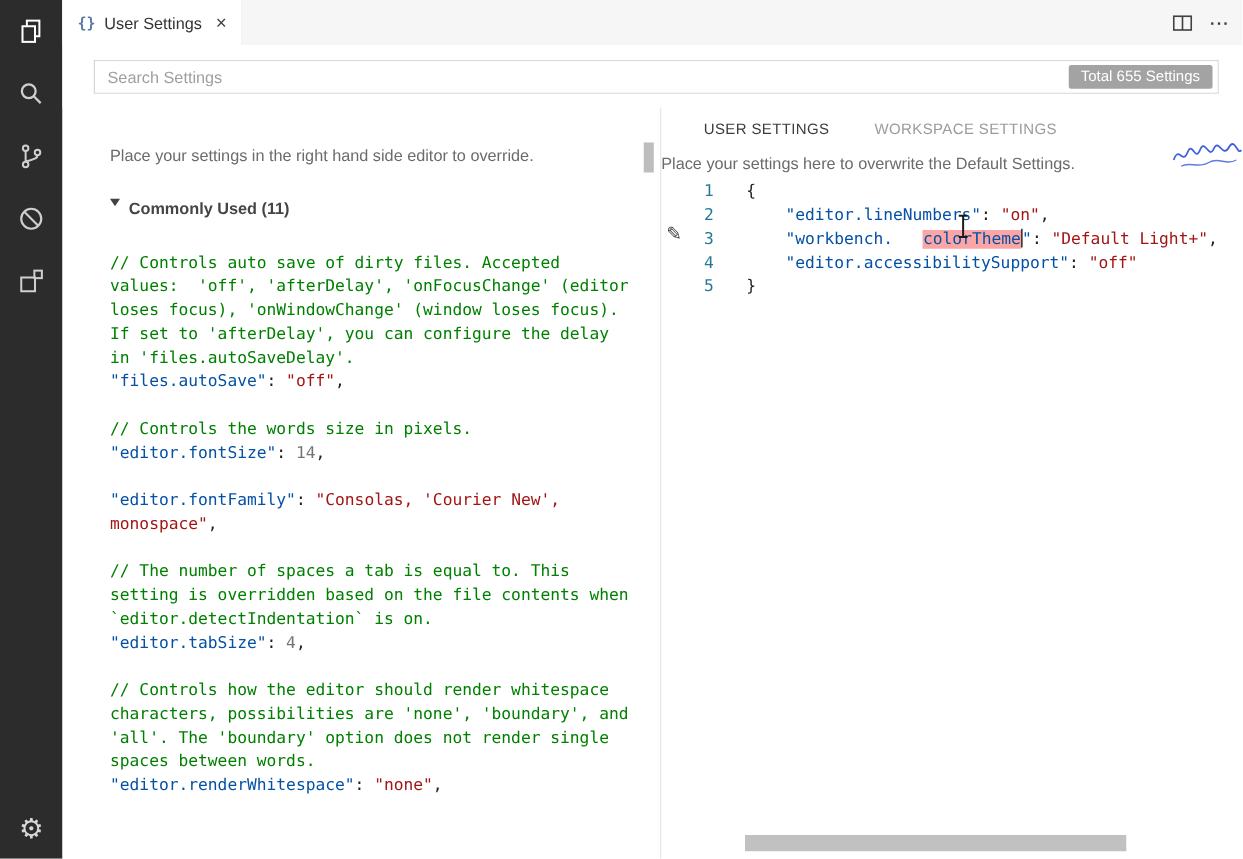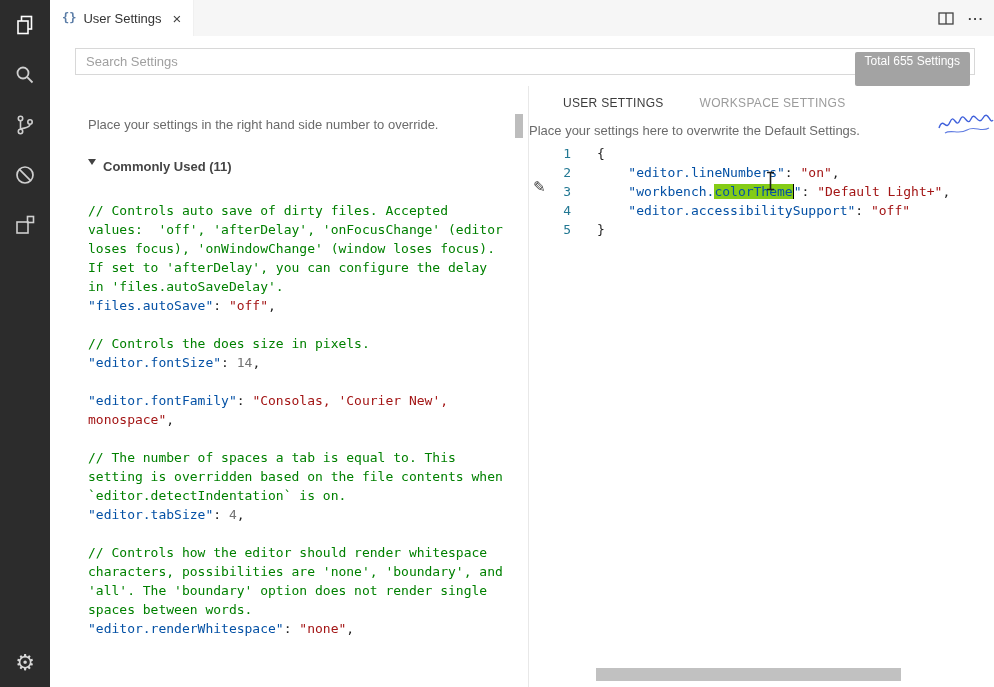--- a/index.html
+++ b/index.html
@@ -28,21 +28,21 @@
   .tab-actions .icon-btn { cursor: pointer; display: flex; align-items: center; }
   .more-icon { font-weight: bold; font-size: 13px; letter-spacing: 1px; color: #3c3c3c; }
 
   
   .search-row { height: 50px; padding: 12px 19px 0 25px; background: #fff; flex-shrink: 0; }
   .search-box { position: relative; height: 27px; border: 1px solid #d8d8d8; background: #fff; display: flex; align-items: flex-end; }
   .search-box input { flex: 1; height: 100%; border: none; outline: none; padding: 0 170px 0 10px; font-size: 13px; color: #333;
                       font-family: "Liberation Sans", sans-serif; }
   .search-box input::placeholder { color: #a0a0a0; }
   .count-badge { position: absolute; right: 4px; top: 3px; background: #a3a3a3; color: #fff; font-size: 12px;
-                 padding: 2px 10px 18px; border-radius: 2px; }
+                 padding: 2px 10px 3px; border-radius: 2px; }
 
   
   .settings-split { flex: 1; display: flex; overflow: hidden; position: relative; }
 
   
   .left-panel { width: 478px; padding: 14px 18px 0 38px; position: relative; overflow: hidden; flex-shrink: 0; }
   .lp-header { font-size: 11px; color: #7f7f7f; letter-spacing: 0.3px; }
   .lp-desc { margin-top: 17px; font-size: 13px; color: #6b6b6b; }
   .lp-section { margin-top: 27px; font-size: 13px; font-weight: bold; color: #454545; display: flex; gap: 7px; cursor: pointer; }
   .tri { width: 0; height: 0; border-left: 4px solid transparent; border-right: 4px solid transparent; border-top: 6px solid #424242; }
@@ -59,21 +59,21 @@
   
   .right-panel { flex: 1; border-left: 1px solid #e8e8e8; position: relative; padding-top: 10px; overflow: hidden; background: #fff; }
   .rp-tabs { display: flex; gap: 36px; padding-left: 34px; font-size: 12px; letter-spacing: 0.3px; }
   .rp-tab { color: #9b9b9b; cursor: pointer; padding-bottom: 3px; }
   .rp-tab.active { color: #3c3c3c; }
   .rp-hint { margin-top: 10px; font-size: 13px; color: #6b6b6b; white-space: nowrap; overflow: hidden; }
   .editor { margin-top: 6px; font-family: "DejaVu Sans Mono", monospace; font-size: 13px; line-height: 19px; }
   .code-line { display: flex; white-space: pre; cursor: text; }
   .ln { width: 42px; text-align: right; color: #237893; flex-shrink: 0; }
   .code { margin-left: 26px; white-space: pre; }
-  .sel { background: #84cc16; }
+  .sel { background: #fca5a5; margin-left: 24px; }
   .caret { display: inline-block; width: 1px; height: 15px; background: #000; vertical-align: -3px; }
   .pencil { position: absolute; left: 4px; top: 92px; font-size: 15px; color: #424242; cursor: pointer;
             font-family: "DejaVu Sans", sans-serif; }
   .hscroll { position: absolute; left: 67px; top: 582px; width: 305px; height: 13px; background: #c1c1c1; cursor: pointer; }
   .scribble { position: absolute; left: 408px; top: 26px; pointer-events: none; }
   .ibeam { position: absolute; left: 236px; top: 85px; pointer-events: none; }
 </style>
 </head>
 <body>
 
@@ -138,32 +138,32 @@
     <div class="search-row">
       <div class="search-box">
         <input type="text" placeholder="Search Settings" style="">
         <span class="count-badge">Total 655 Settings</span>
       </div>
     </div>
 
     <div class="settings-split">
 
       <div class="left-panel">
-        <div class="lp-desc">Place your settings in the right hand side number to override.</div>
+        <div class="lp-desc">Place your settings in the right hand side editor to override.</div>
         <div class="lp-section">
           <span class="tri"></span>
           <span>Commonly Used (11)</span>
         </div>
         <div class="blocks">
             <div class="block">
               <div class="cmt">// Controls auto save of dirty files. Accepted values:  'off', 'afterDelay', 'onFocusChange' (editor loses focus), 'onWindowChange' (window loses focus). If set to 'afterDelay', you can configure the delay in 'files.autoSaveDelay'.</div>
               <div class="sline"><span class="tk-key">"files.autoSave"</span><span class="tk-p">: </span><span class="tk-str">"off"</span><span class="tk-p">,</span></div>
             </div>
             <div class="block">
-              <div class="cmt">// Controls the does size in pixels.</div>
+              <div class="cmt">// Controls the words size in pixels.</div>
               <div class="sline"><span class="tk-key">"editor.fontSize"</span><span class="tk-p">: </span><span class="tk-num">14</span><span class="tk-p">,</span></div>
             </div>
             <div class="block">
               <div class="sline"><span class="tk-key">"editor.fontFamily"</span><span class="tk-p">: </span><span class="tk-str">"Consolas, 'Courier New', monospace"</span><span class="tk-p">,</span></div>
             </div>
             <div class="block">
               <div class="cmt">// The number of spaces a tab is equal to. This setting is overridden based on the file contents when `editor.detectIndentation` is on.</div>
               <div class="sline"><span class="tk-key">"editor.tabSize"</span><span class="tk-p">: </span><span class="tk-num">4</span><span class="tk-p">,</span></div>
             </div>
             <div class="block">

